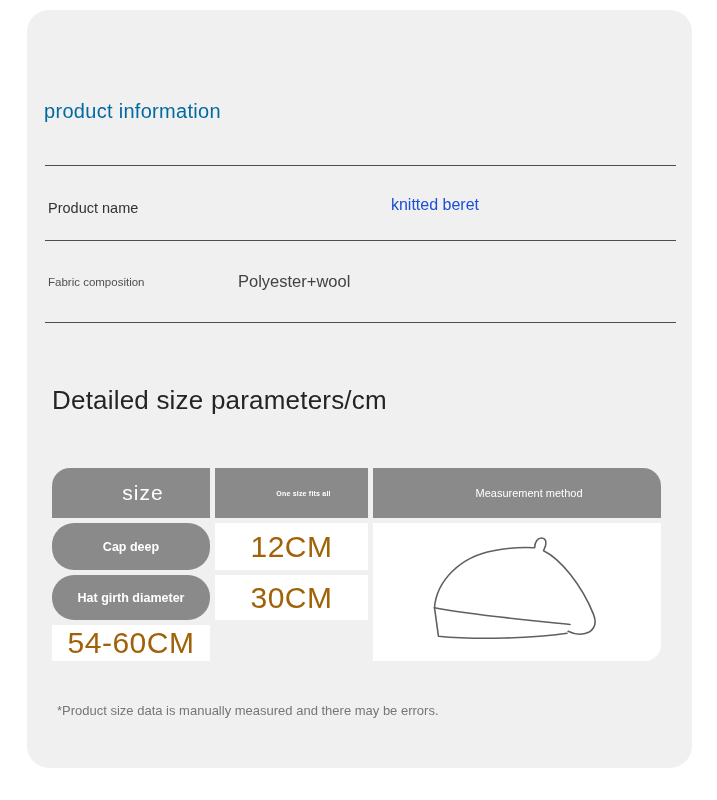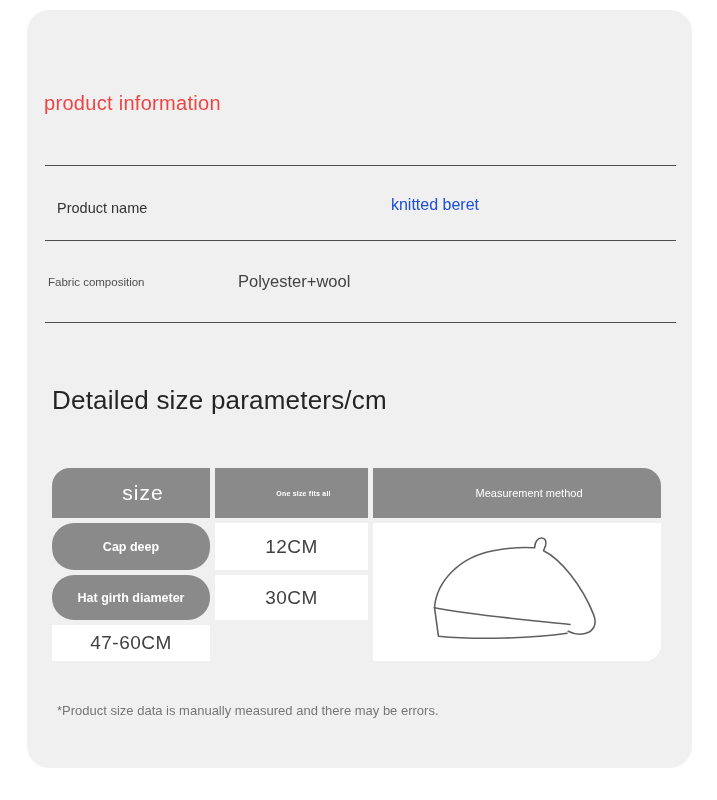--- a/index.html
+++ b/index.html
@@ -11,32 +11,32 @@
     overflow:hidden;
   }
   .card {
     position:absolute; left:27px; top:10px;
     width:665px; height:758px;
     background:#f0f0f0;
     border-radius:22px;
   }
   .abs { position:absolute; }
   .section-title1 {
-    left:44px; top:92px;
-    font-size:20px; font-weight:500; color:#ef4444;
+    left:44px; top:100px;
+    font-size:20px; font-weight:500; color:#0369a1;
     letter-spacing:0.3px;
   }
   .hr {
     left:45px; width:631px; height:1px;
     background:#4d4d4d;
   }
   .hr1 { top:165px; }
   .hr2 { top:240px; }
   .hr3 { top:322px; }
-  .pi-label1 { left:48px; top:200px; font-size:14.5px; color:#333333;margin-left:9px; }
+  .pi-label1 { left:48px; top:200px; font-size:14.5px; color:#333333; }
   .pi-value1 {
     left:330px; top:196px; width:210px;
     text-align:center; font-size:16px; color:#1d4ed8;
   }
   .pi-label2 { left:48px; top:276px; font-size:11.5px; color:#4f4f4f; }
   .pi-value2 { left:238px; top:272px; font-size:16.5px; color:#424242; }
   .section-title2 {
     left:52px; top:385px;
     font-size:26px; font-weight:500; color:#242424;
     letter-spacing:0.2px;
@@ -51,21 +51,21 @@
   .cell {
     display:flex; align-items:center; justify-content:center;
     text-align:center;
   }
   .th { background:#8a8a8a; color:#ffffff;padding-left:24px; }
   .th-size { border-top-left-radius:18px; font-size:21px; font-weight:500; letter-spacing:1px; }
   .th-fit { font-size:7px; font-weight:700; letter-spacing:0.2px; }
   .th-method { border-top-right-radius:18px; font-size:11px; font-weight:500; }
   .tl { background:#8a8a8a; color:#ffffff; font-size:12.5px; font-weight:600;border-radius:22px; }
   .tl-last { border-bottom-left-radius:18px; }
-  .tv { background:#ffffff; color:#404040; font-size:19px; letter-spacing:0.5px; }
+  .tv { background:#ffffff; color:#a16207; font-size:30px; letter-spacing:0.5px; }
   .method-cell {
     grid-column:3; grid-row:2 / 5;
     background:#ffffff;
     border-bottom-right-radius:16px;
   }
   .beret-svg { width:182px; height:110px; }
   .footnote { left:57px; top:703px; font-size:13px; color:#767676; }
 </style>
 </head>
 <body>
@@ -110,16 +110,16 @@
                  C 156,100 148,99 142,96"></path>
         <path d="M 6,72 C 48,80 106,85 144,89"></path>
         <path d="M 6,72 L 10,101 C 50,105 106,103 141,98"></path>
       </g>
     </svg>
   </div>
 
   <div class="cell tl">Hat girth diameter</div>
   <div class="cell tv">30CM</div>
 
-  <div class="cell tv">47-60CM</div>
+  <div class="cell tv">54-60CM</div>
 </div>
 
 <div class="abs footnote">*Product size data is manually measured and there may be errors.</div>
 
 </body></html>

